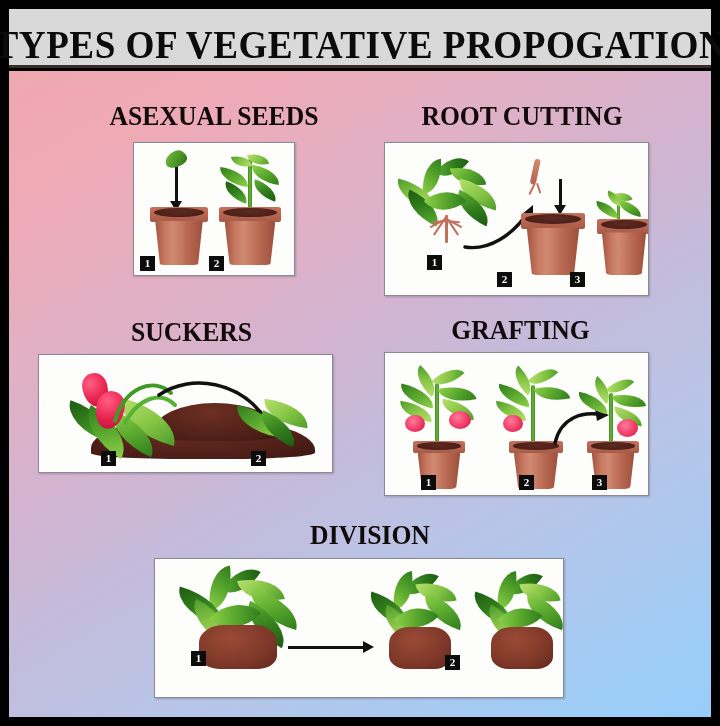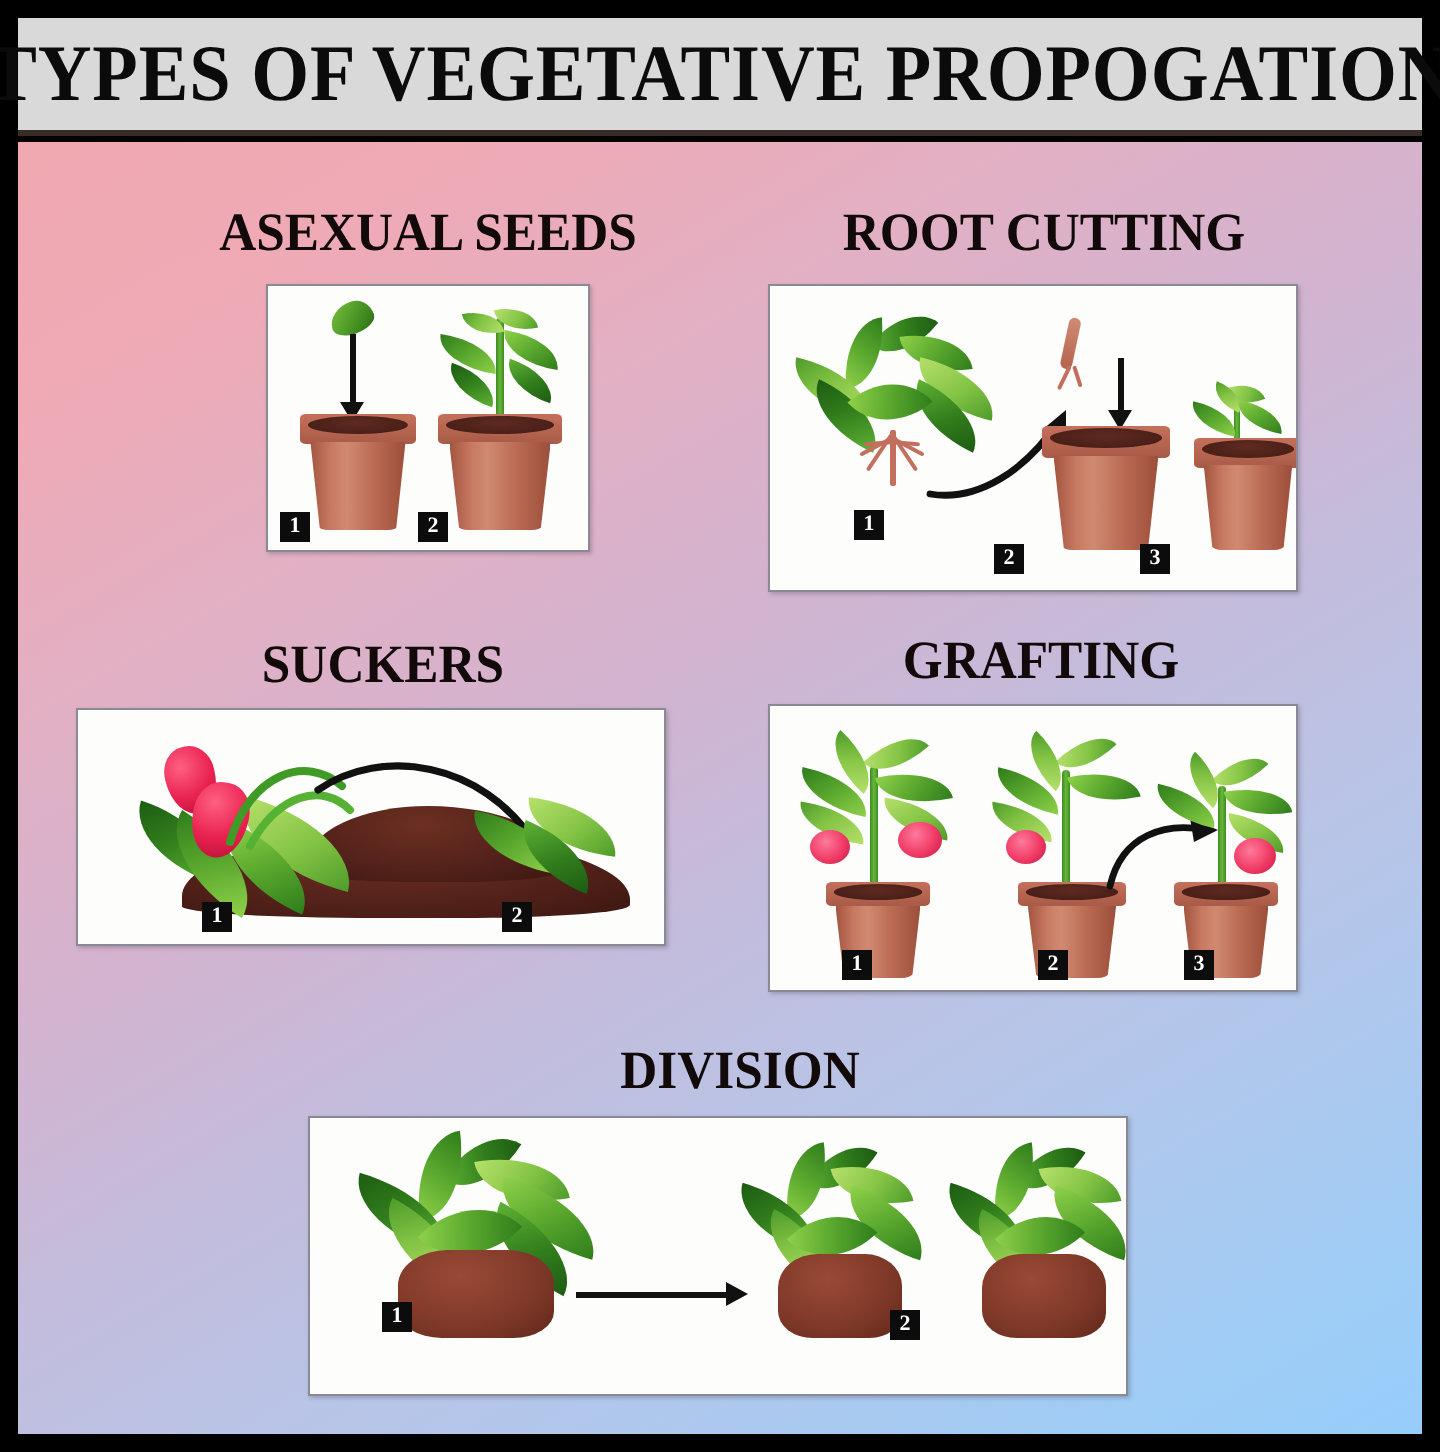--- a/index.html
+++ b/index.html
@@ -8,21 +8,21 @@
   #poster{
     position:relative;width:720px;height:726px;
     background:#000;box-sizing:border-box;
     padding:9px 9px 9px 9px;
   }
 
   
   #title-bar{
     position:absolute;left:9px;top:9px;width:702px;height:59px;
     background:#d9d9d9;
-    display:flex;align-items:center;justify-content:center;
+    display:flex;align-items:flex-end;justify-content:center;
     border-bottom:3px solid #3a2b2b;
     box-sizing:border-box;
   }
   #title-text{
     font-family:"Liberation Serif",serif;
     font-weight:bold;
     font-size:40px;
     letter-spacing:0.5px;
     color:#0b0b0b;
     transform:scaleX(0.93);

